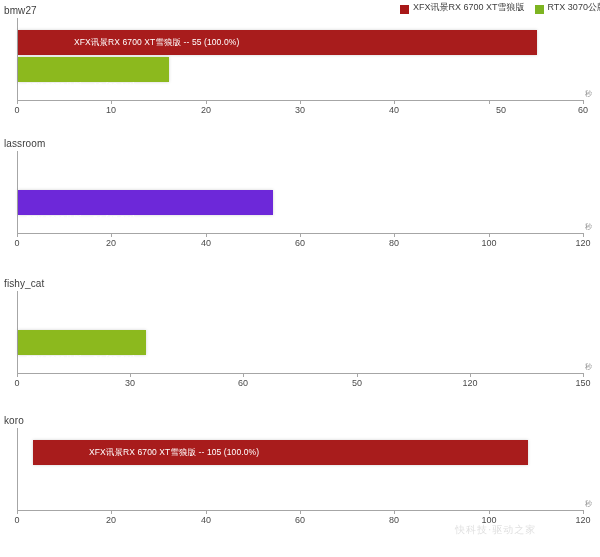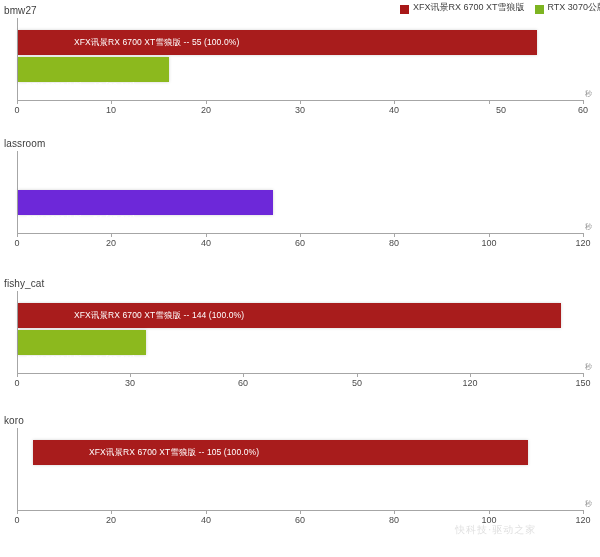--- a/index.html
+++ b/index.html
@@ -206,23 +206,20 @@
         <div class="tick" style="left: 566px;"></div>
         <div class="tick-label" style="left: 566px;">120</div>
         <div class="unit-label">秒</div>
       </div>
     </div>
     <div class="chart" style="top: 278px;">
       <div class="chart-title">fishy_cat</div>
       <div class="plot">
         <div class="axis-y"></div>
         <div class="axis-x"></div>
-        <div class="bar red" style="width: 543px; background: rgb(168, 28, 28);">
-          <span class="bar-label">XFX讯景RX 6700 XT雪狼版  --  144 (100.0%)</span>
-        </div>
         <div class="bar green" style="width: 128px; background: rgb(140, 185, 30);">
           <span class="bar-label">RTX 3070公版  --  34 (23.6%)</span>
         </div>
         <div class="tick" style="left: 0px;"></div>
         <div class="tick-label" style="left: 0px;">0</div>
         <div class="tick" style="left: 113px;"></div>
         <div class="tick-label" style="left: 113px;">30</div>
         <div class="tick" style="left: 226px;"></div>
         <div class="tick-label" style="left: 226px;">60</div>
         <div class="tick" style="left: 340px;"></div>

